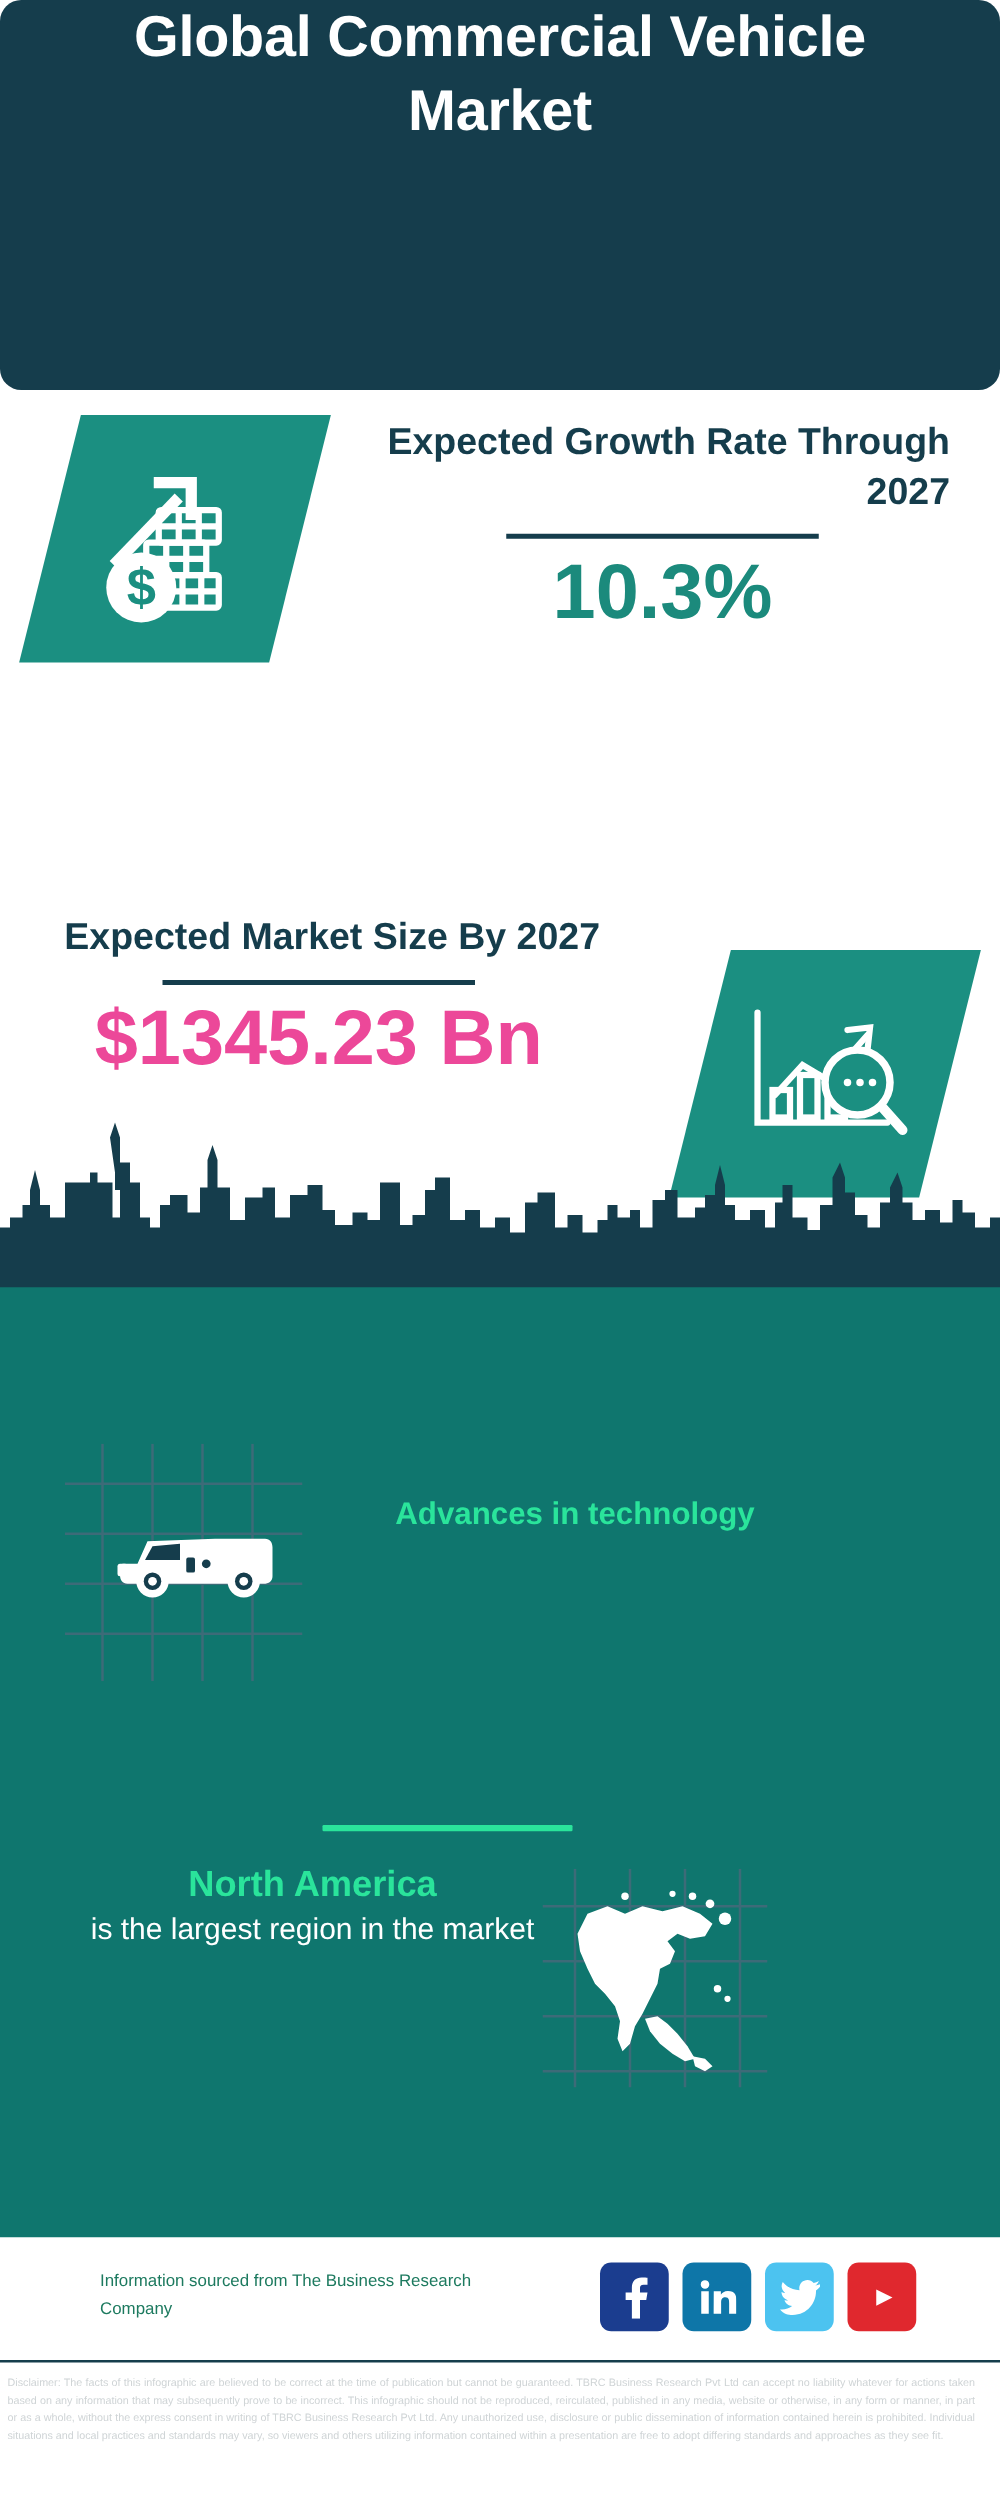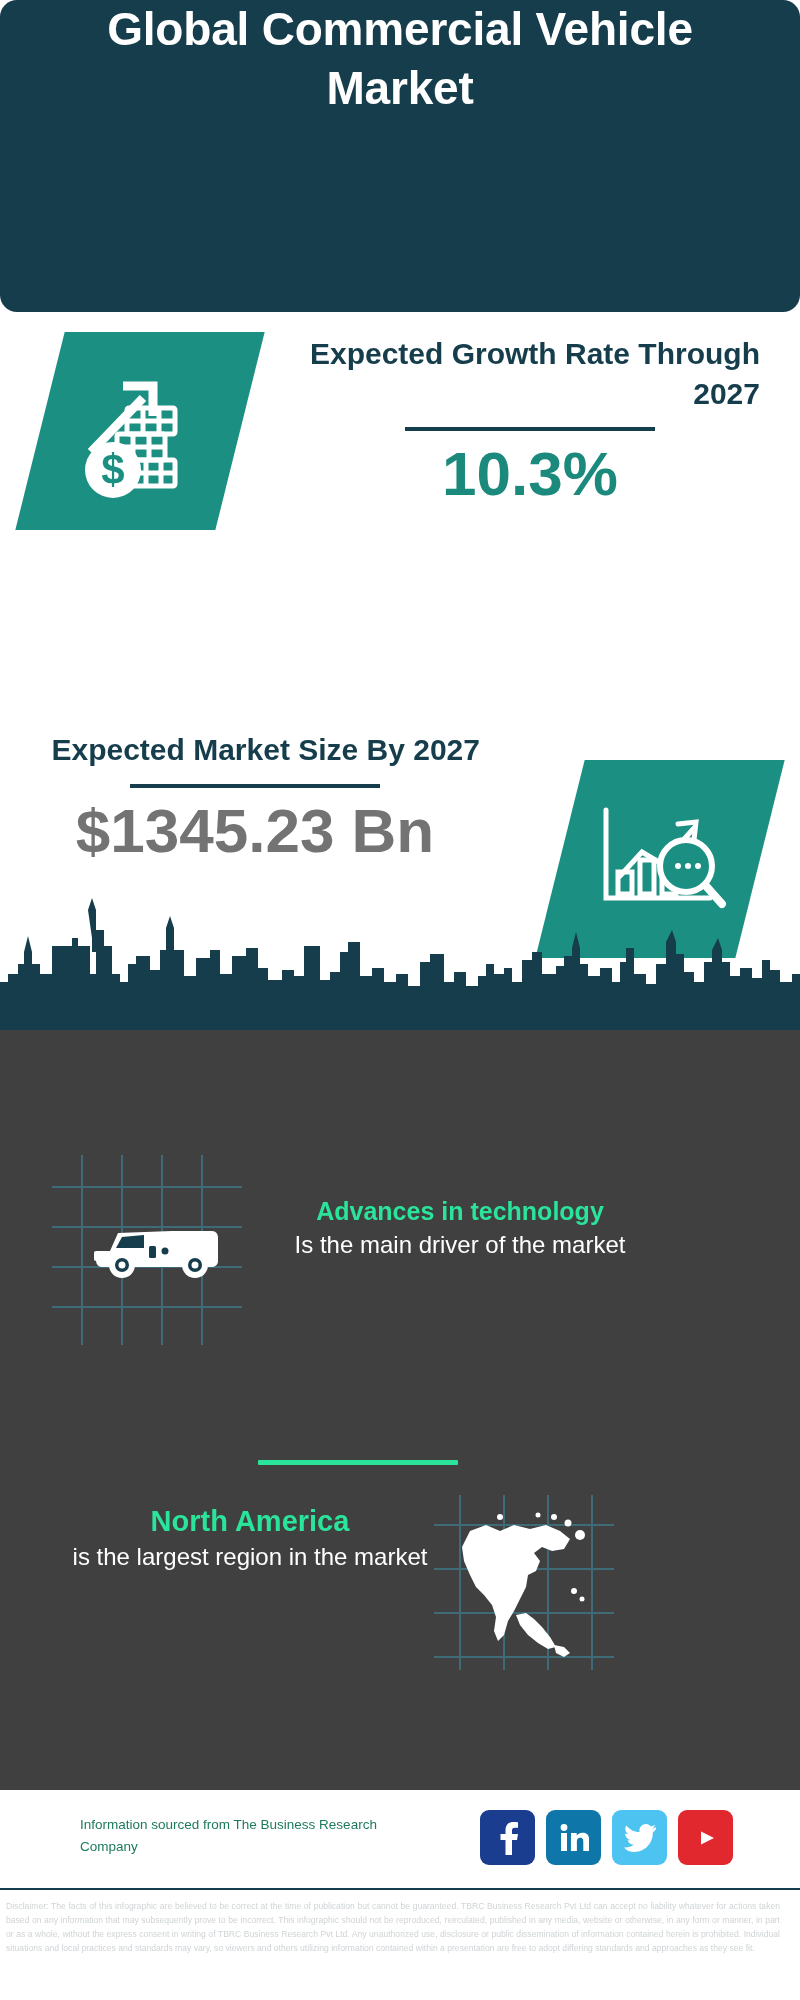--- a/index.html
+++ b/index.html
@@ -59,43 +59,43 @@
   .stat-value {
     color:#1b8a7c; font-size:62px; font-weight:bold; line-height:1.05;
   }
 
   
   .stat2 { position:absolute; left:0; top:600px; width:800px; height:370px; }
   .icon2-box { right:40px; top:160px; width:200px; height:198px; }
   .stat2-text {
     position:absolute; left:30px; top:130px; width:450px; text-align:center;
   }
-  .stat2-value { color:#737373; font-size:62px; font-weight:bold; line-height:1.05; }
+  .stat2-value { color:#ec4899; font-size:62px; font-weight:bold; line-height:1.05; }
 
   
   .dark-panel {
     position:absolute; left:0; top:1000px; width:800px; height:790px;
-    background:#404040;
+    background:#0f766e;
   }
   .skyline { position:absolute; left:0; top:-110px; width:800px; height:140px; }
 
   .grid-art { position:absolute; }
   .grid-art svg { display:block; }
 
   .tech-block { position:absolute; left:250px; top:195px; width:420px; text-align:center; }
   .hl-green { color:#2ae49b; font-size:25px; font-weight:bold; line-height:1.34; font-stretch:condensed; }
   .sub-white { color:#ffffff; font-size:24px; line-height:1.36; font-weight:normal; }
 
   .mid-rule {
     position:absolute; left:258px; top:460px; width:200px; height:5px;
     background:#2ae49b; border-radius:1px;
   }
 
   .region-block { position:absolute; left:40px; top:490px; width:420px; text-align:center; }
-  .region-hl { color:#2ae49b; font-size:29px; font-weight:bold; line-height:1.3;margin-top:13px; }
+  .region-hl { color:#2ae49b; font-size:29px; font-weight:bold; line-height:1.3; }
 
   
   .source-bar {
     position:absolute; left:0; top:1790px; width:800px; height:100px;
     background:#ffffff; display:flex; align-items:center;
   }
   .source-text { position:absolute; left:32px; top:24px; width:360px; }
   .source-line { color:#1d7a5f; font-size:13.5px; line-height:1.65; font-stretch:condensed;margin-left:48px; }
 
   .socials { position:absolute; left:480px; top:20px; display:flex; gap:11px; }
@@ -214,21 +214,20 @@
           <circle cx="143" cy="110" r="3.5" fill="#ffffff"></circle>
           <circle cx="113" cy="96" r="3.5" fill="#153d4c"></circle>
         </g>
         <path d="M70 82 L92 80 L92 93 L64 93 Z" fill="#153d4c"></path>
         <rect x="97" y="91" width="7" height="12" rx="1.5" fill="#153d4c"></rect>
       </svg>
     </div>
 
     <div class="tech-block">
       <div class="hl-green">Advances in technology</div>
-      <div class="sub-white">Is the main driver of the market</div>
     </div>
 
     <div class="mid-rule"></div>
 
     <div class="region-block">
       <div class="region-hl">North America</div>
       <div class="sub-white">is the largest region in the market</div>
     </div>
 
     <div class="grid-art" style="left:434px; top:495px;">

